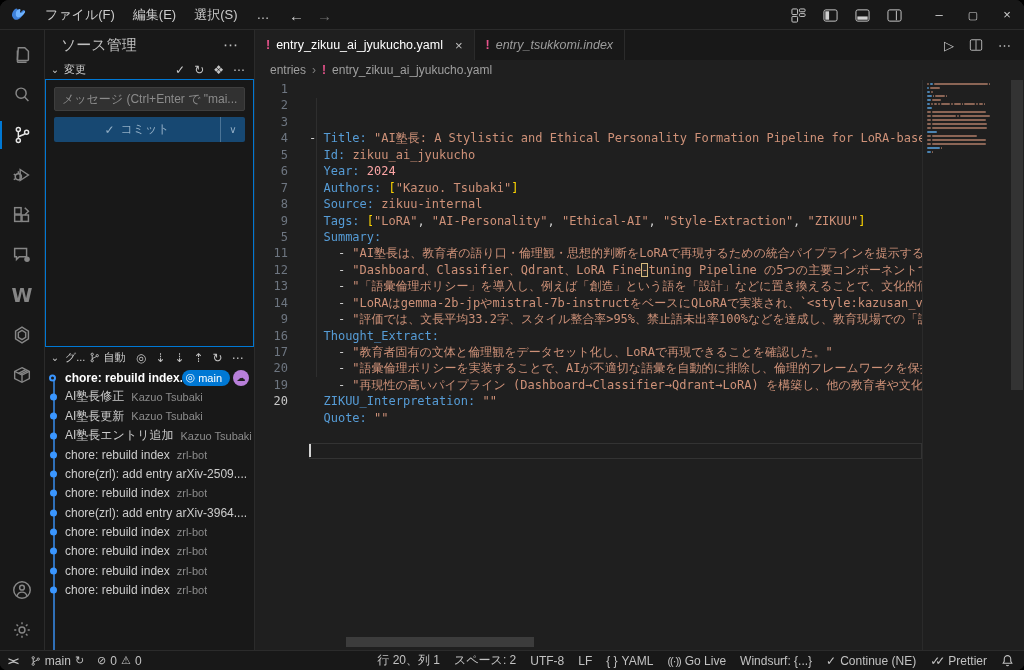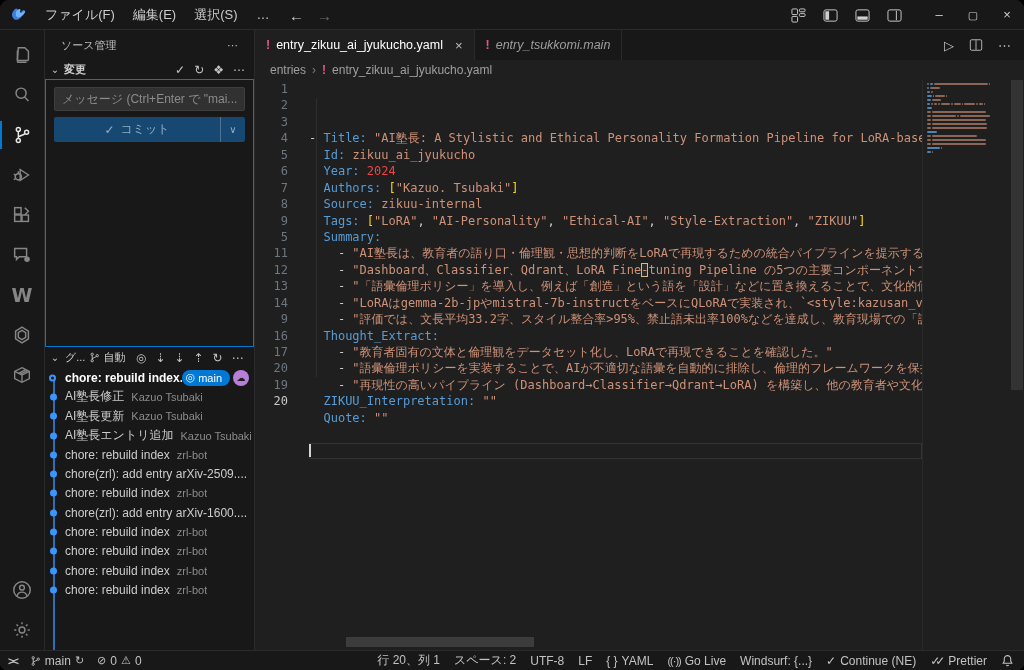--- a/index.html
+++ b/index.html
@@ -33,24 +33,24 @@
   .activitybar{width:45px;background:#181818;border-right:1px solid #2b2b2b;
     display:flex;flex-direction:column;align-items:center;padding-top:5px;position:relative;}
   .act-icon{width:45px;height:40px;display:flex;align-items:center;justify-content:center;position:relative;color:#868686;}
   .act-icon svg{stroke:#868686;}
   .act-icon.active svg{stroke:#e7e7e7;}
   .act-icon.active::before{content:"";position:absolute;left:0;top:6px;bottom:6px;width:2px;background:#0078d4;}
   .act-spacer{flex:1;}
   .act-letter{font-size:19px;font-weight:700;color:#868686;font-family:"DejaVu Sans",sans-serif;}
   
   .sidebar{width:210px;background:#181818;border-right:1px solid #2b2b2b;display:flex;flex-direction:column;overflow:hidden;}
-  .sidebar-title{height:30px;display:flex;align-items:center;padding:0 16px;font-size:11px;color:#bfbfbf;flex:0 0 auto;}
+  .sidebar-title{height:30px;display:flex;align-items:center;padding:0 16px;font-size:15px;color:#bfbfbf;flex:0 0 auto;}
   .sidebar-title .sp{flex:1;}
   .sec-header{height:19px;display:flex;align-items:center;padding:0 6px 0 4px;font-size:11px;color:#cccccc;gap:3px;flex:0 0 auto;}
-  .sec-header .lbl{font-weight:700;}
+  .sec-header .lbl{font-weight:400;}
   .sec-header .sp{flex:1;}
   .sec-header .ico{font-size:12px;color:#c5c5c5;padding:0 3px;}
   .chev{font-size:10px;color:#c5c5c5;width:12px;text-align:center;}
   .changes-body{border:1px solid #0078d4;margin:0;height:268px;padding:7px 8px;flex:0 0 auto;}
   .msg-input{width:100%;height:24px;background:#313131;border:1px solid #3e3e3e;border-radius:2px;
     color:#cccccc;font-size:12px;padding:0 7px;font-family:"Liberation Sans",sans-serif;outline:none;}
   .msg-input::placeholder{color:#8b8b8b;}
   .commit-btn{margin-top:6px;height:25px;background:#174872;border-radius:2px;display:flex;align-items:center;
     color:#92aec5;font-size:12px;position:relative;}
   .commit-btn .cap{flex:1;text-align:center;display:flex;align-items:center;justify-content:center;gap:6px;}
@@ -88,21 +88,21 @@
   .crumb-sep{color:#7d7d7d;}
   .code-wrap{flex:1;display:flex;position:relative;overflow:hidden;}
   .gutter{width:46px;flex:0 0 auto;text-align:right;padding-right:13px;
     font:12px/16.45px "DejaVu Sans Mono",monospace;color:#6e7681;padding-top:1px;}
   .gutter .ln{height:16.45px;}
   .gutter .ln.cur{color:#c8c8c8;}
   .code{flex:1;min-width:0;font:12px/16.45px "DejaVu Sans Mono",monospace;white-space:pre;
     overflow:hidden;position:relative;padding:1px 0 0 8px;color:#cccccc;}
   .code-line{height:16.45px;}
   .code-line.cur{box-shadow:inset 0 0 0 1px #333333;}
-  .cl-p{color:#cccccc;} .cl-k{color:#569cd6;} .cl-s{color:#ce9178;} .cl-n{color:#ef4444;margin-top:12px;}
+  .cl-p{color:#cccccc;} .cl-k{color:#569cd6;} .cl-s{color:#ce9178;} .cl-n{color:#fca5a5;margin-top:12px;}
   .cl-b{color:#ffd700;}
   .cl-h{color:#ce9178;box-shadow:inset 0 0 0 1px #d7ba7d;background:rgba(215,186,125,.08);}
   .cursor{display:inline-block;width:1.5px;height:13px;background:#d4d4d4;vertical-align:-2px;}
   .indent-guide{position:absolute;left:15px;top:17.5px;width:1px;height:279px;background:#2e2e2e;}
   .minimap{width:88px;flex:0 0 auto;border-left:1px solid #2a2a2a;padding-top:3px;position:relative;}
   .mm-line{height:3.1px;margin:0 2px 0.9px 4px;display:flex;gap:1px;}
   .mm-line i{display:block;height:2.2px;border-radius:1px;}
   .mm-k{background:rgba(86,156,214,.8);} .mm-s{background:rgba(206,145,120,.62);}
   .vscroll{width:14px;flex:0 0 auto;position:relative;}
   .vslider{position:absolute;left:1px;top:0;width:12px;height:310px;background:rgba(121,121,121,.22);}
@@ -322,21 +322,21 @@
             <span class="dot"></span>
             <span class="msg">chore(zrl): add entry arXiv-2509....</span>
           </div>
           <div class="commit-row">
             <span class="dot"></span>
             <span class="msg">chore: rebuild index</span>
             <span class="author">zrl-bot</span>
           </div>
           <div class="commit-row">
             <span class="dot"></span>
-            <span class="msg">chore(zrl): add entry arXiv-1600....</span>
+            <span class="msg">chore(zrl): add entry arXiv-3964....</span>
           </div>
           <div class="commit-row">
             <span class="dot"></span>
             <span class="msg">chore: rebuild index</span>
             <span class="author">zrl-bot</span>
           </div>
           <div class="commit-row">
             <span class="dot"></span>
             <span class="msg">chore: rebuild index</span>
             <span class="author">zrl-bot</span>
@@ -356,21 +356,21 @@
 
     <div class="editor">
       <div class="tabs">
         <div class="tab active">
           <span class="warn-glyph">!</span>
           <span>entry_zikuu_ai_jyukucho.yaml</span>
           <span class="tab-close">×</span>
         </div>
         <div class="tab preview">
           <span class="warn-glyph">!</span>
-          <span>entry_tsukkomi.main</span>
+          <span>entry_tsukkomi.index</span>
         </div>
         <div class="tab-actions">
           <span class="run-glyph">▷</span>
           <svg width="14" height="14" viewBox="0 0 16 16">
             <rect x="1.5" y="2" width="13" height="12" rx="1.5" stroke="#c5c5c5" fill="none"></rect>
             <line x1="8" y1="2.5" x2="8" y2="13.5" stroke="#c5c5c5"></line>
           </svg>
           <span class="more-glyph">⋯</span>
         </div>
       </div>

